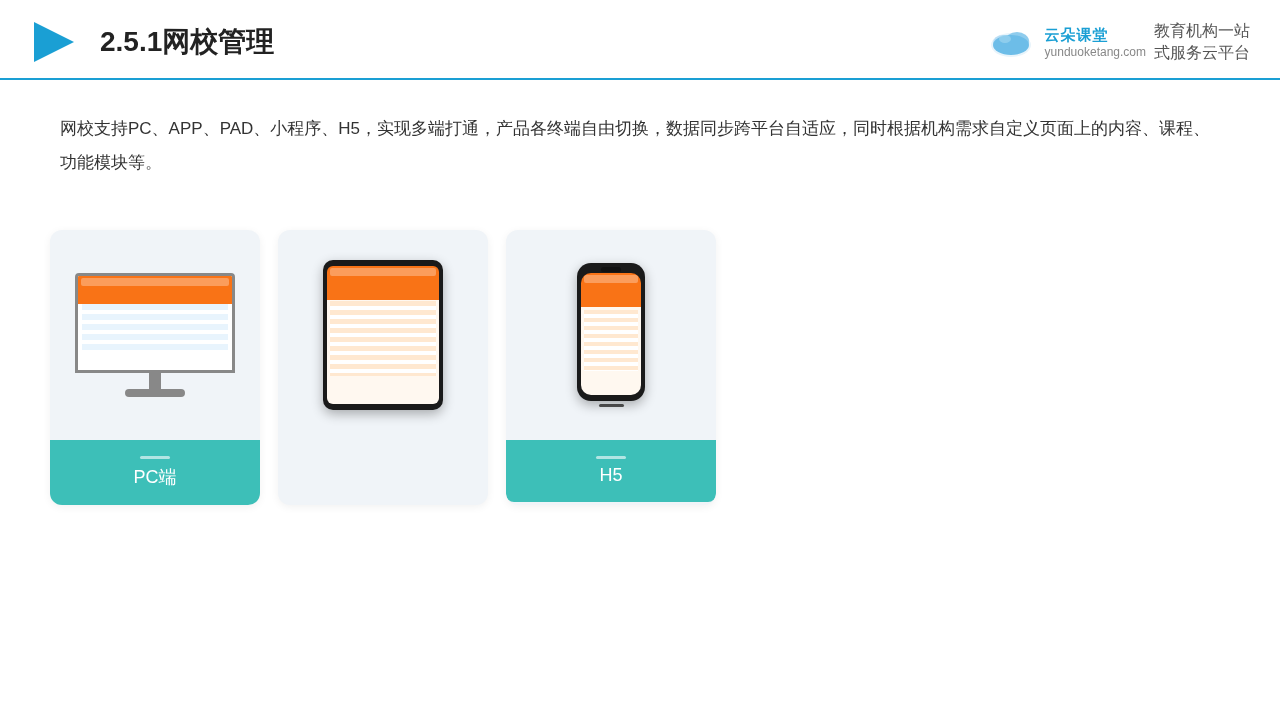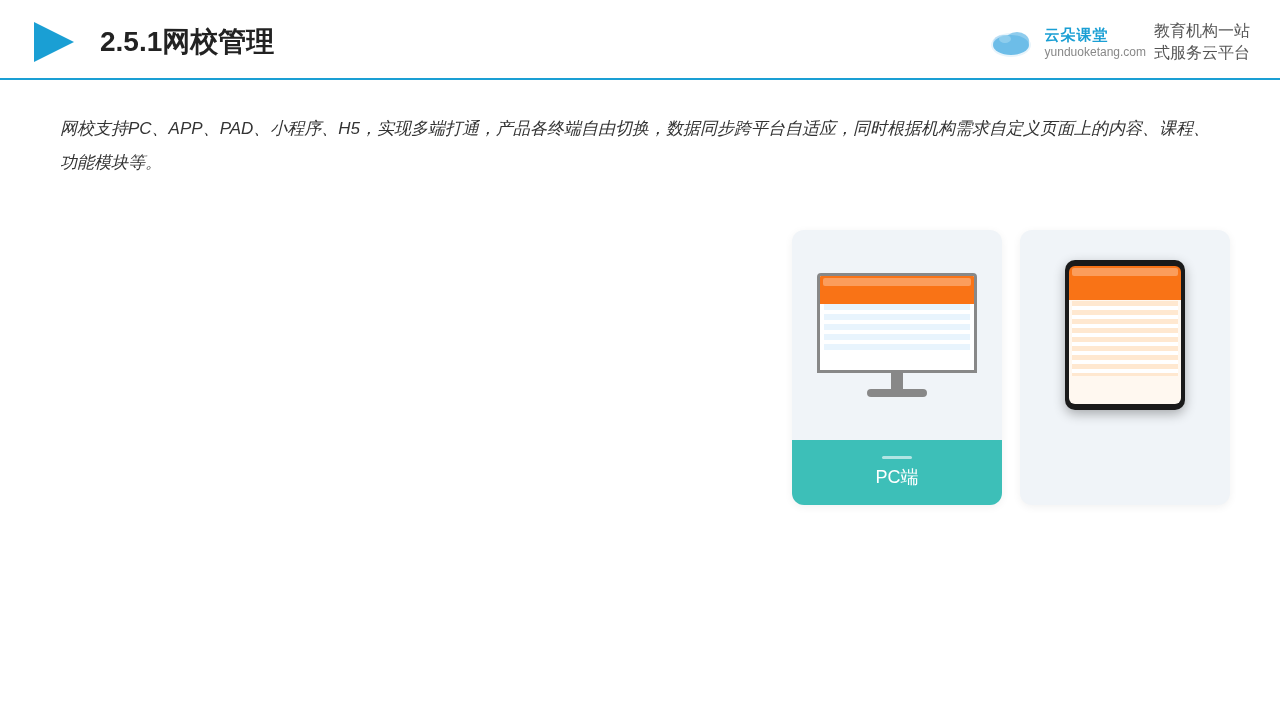--- a/index.html
+++ b/index.html
@@ -55,27 +55,26 @@
       font-size: 12px;
       color: #888;
     }
 
     
     .description {
       padding: 32px 60px 20px 60px;
       font-size: 17px;
       color: #333;
       line-height: 2;
-      font-style: italic;
     }
 
     
     .cards-container {
       display: flex;
-      justify-content: flex-end;
+      justify-content: flex-start;
       gap: 18px;
       padding: 20px 50px 20px 50px;
       margin-top: 10px;
     }
 
     .card {
       background: #f0f4f8;
       border-radius: 12px;
       width: 210px;
       display: flex;
@@ -378,14 +377,31 @@
         <div class="tablet-body">
           <div class="tablet-screen">
             <div class="screen-header-bar"></div>
           </div>
         </div>
       </div>
     </div>
   </div>
 
 
+  <div class="card">
+    <div class="card-image-area">
+      <div>
+        <div class="small-phone">
+          <div class="small-phone-notch"></div>
+          <div class="small-phone-screen">
+            <div class="screen-header-bar"></div>
+          </div>
+        </div>
+        <div class="small-phone-bar"></div>
+      </div>
+    </div>
+    <div class="card-label">
+      <div class="card-label-bar"></div>
+      <span>H5</span>
+    </div>
+  </div>
 
 </div>
 
 </body></html>

